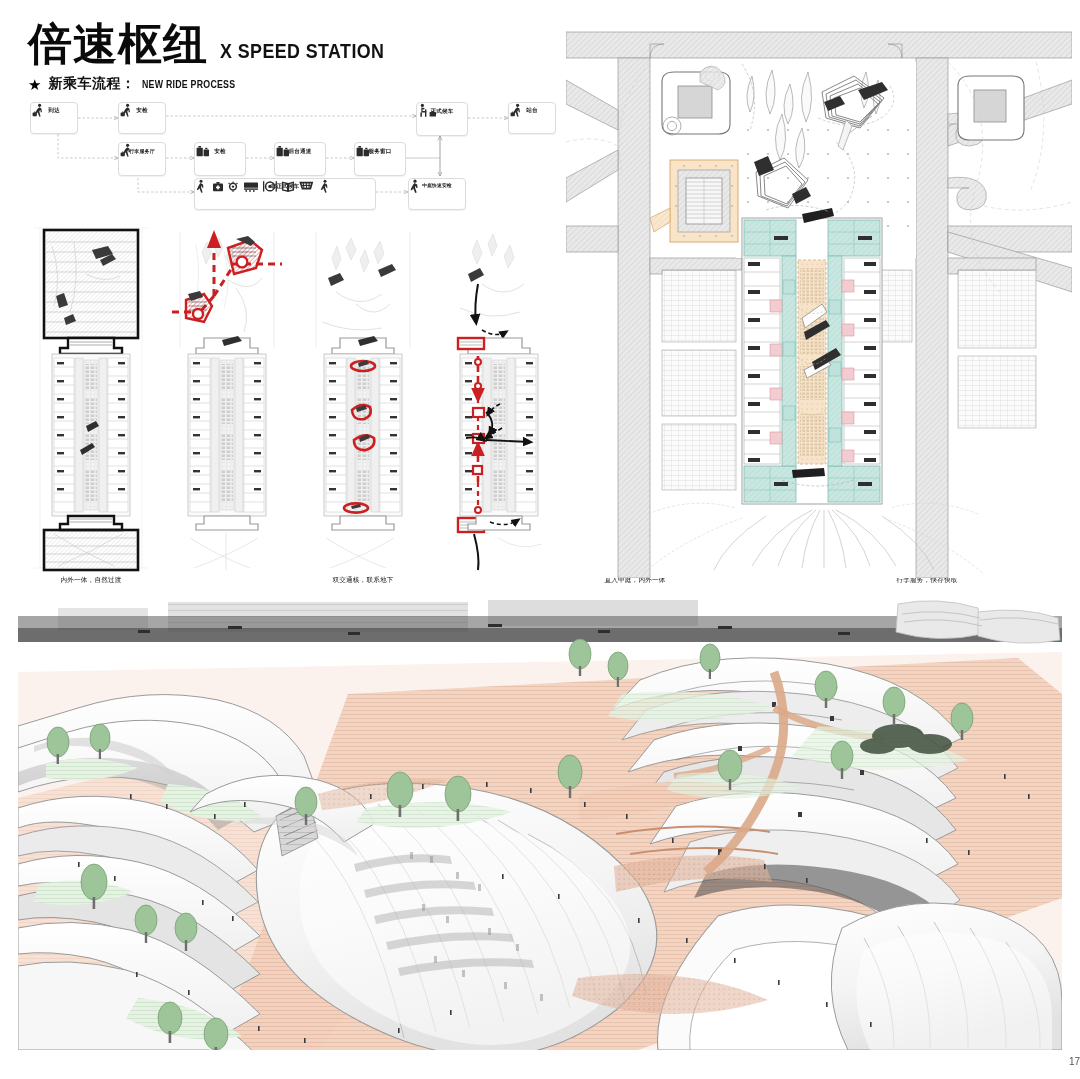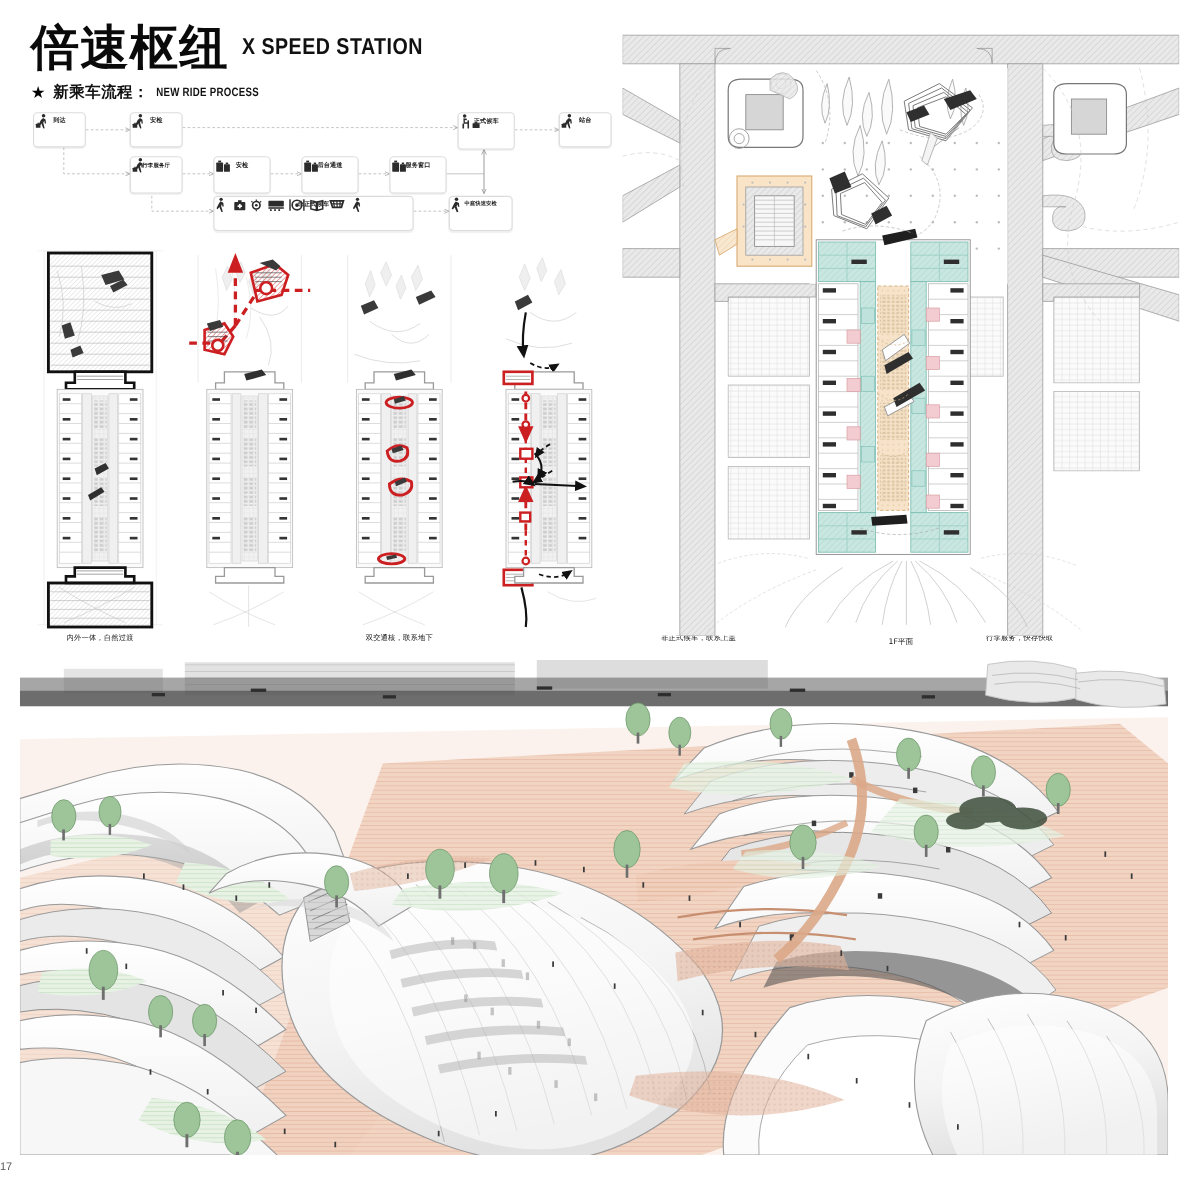--- a/index.html
+++ b/index.html
@@ -7,21 +7,21 @@
   html, body { margin:0; padding:0; background:#ffffff; }
   body {
     width:1080px; height:1079px; position:relative; overflow:hidden;
     font-family:"Liberation Sans","DejaVu Sans",sans-serif;
     color:#111;
   }
   .board { position:absolute; inset:0; background:#fff; }
 
   
   .titleblock { position:absolute; left:28px; top:22px; width:540px; }
-  .title-row { display:flex; align-items:center; gap:12px; }
+  .title-row { display:flex; align-items:flex-end; gap:12px; }
   .title-cn {
     font-size:44px; font-weight:bold; letter-spacing:1px; line-height:1;
     font-family:"DejaVu Sans",sans-serif; color:#0a0a0a;
   }
   .title-en {
     font-size:21px; font-weight:bold; letter-spacing:0.5px;
     transform:scaleX(0.85); transform-origin:left bottom;
     padding-bottom:3px; color:#111;
   }
   .subtitle-row { display:flex; align-items:center; gap:7px; margin-top:9px; }
@@ -60,21 +60,21 @@
   .site-cap {
     position:absolute; left:566px; top:578px; width:506px; text-align:center;
     font-size:7px; font-family:"DejaVu Sans",sans-serif; color:#111;
   }
 
   
   .render { position:absolute; left:18px; top:598px; width:1044px; height:452px; overflow:hidden; }
   .render svg { display:block; }
 
   .pagenum {
-    position:absolute; left:0; right:0; bottom:12px; text-align:left;
+    position:absolute; left:0; right:0; bottom:12px; text-align:right;
     font-size:10px; color:#555; font-family:"Liberation Sans",sans-serif;
   }
 </style>
 </head>
 <body>
 
 <div class="board">
 
   <div class="titleblock">
     <div class="title-row">
@@ -613,21 +613,21 @@
           <path d="M54,186 l9,-3 l2,4 l-10,3 z"></path>
           <path d="M57,216 l9,-4 l2,4 l-10,4 z"></path>
           <path d="M49,284 l9,-2 l1,3 l-9,2 z"></path>
         </g>
         <path d="M38,294 L38,302 L30,302 L30,308 L92,308 L92,302 L84,302 L84,294 Z" fill="#fff" stroke="#9a9a9a" stroke-width="1.2"></path>
         <g stroke="#d8d8d8" stroke-width="0.6" fill="none">
           <path d="M24,316 q28,18 60,30"></path>
           <path d="M92,316 q-30,18 -64,30"></path>
         </g>
       </svg>
-      <div class="plan-cap" style="left:272px;">非正式候车，联系上盖</div>
+      <div class="plan-cap" style="left:272px;">直入中庭，内外一体</div>
     </div>
 
     <div class="plan" style="left:408px;">
       <svg width="122" height="352" viewBox="0 0 122 352">
         <defs>
           <pattern id="gridD" width="4" height="4" patternUnits="userSpaceOnUse">
             <rect width="4" height="4" fill="#f1f1f1"></rect>
             <path d="M0,0 H4 M0,0 V4" stroke="#d9d9d9" stroke-width="0.5"></path>
           </pattern>
           <pattern id="seatD" width="5" height="4" patternUnits="userSpaceOnUse">
@@ -1080,21 +1080,20 @@
 
       <g stroke="#d0d0d0" stroke-width="0.6" fill="none" stroke-dasharray="4 3">
         <path d="M382,44 q50,50 28,124 q-18,60 24,106"></path>
         <path d="M470,44 q18,70 -6,130"></path>
         <path d="M84,44 q-40,46 -28,110"></path>
         <path d="M0,124 q30,-8 52,4"></path>
         <path d="M418,188 q40,10 88,-4"></path>
       </g>
     </svg>
   </div>
-  <div class="site-cap">1F平面</div>
 
   <div class="render">
     <svg width="1044" height="452" viewBox="0 0 1044 452">
       <defs>
         <pattern id="lawnP" width="6" height="4" patternUnits="userSpaceOnUse">
           <rect width="6" height="4" fill="#e7f2e5"></rect>
           <line x1="0" y1="0" x2="6" y2="0" stroke="#b9d9b6" stroke-width="1"></line>
         </pattern>
         <pattern id="plazaP" width="6" height="4" patternUnits="userSpaceOnUse">
           <rect width="6" height="4" fill="#f0cfbc"></rect>

